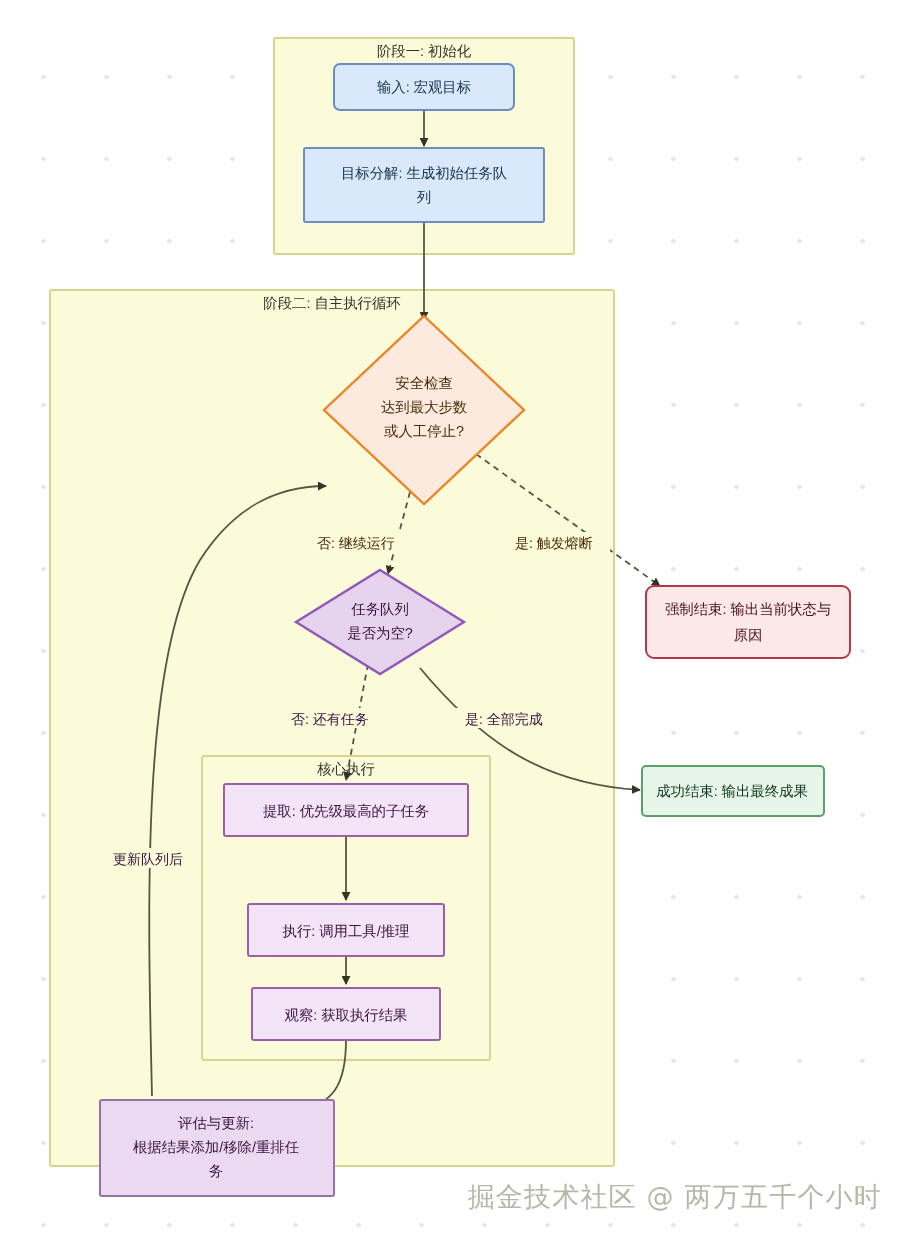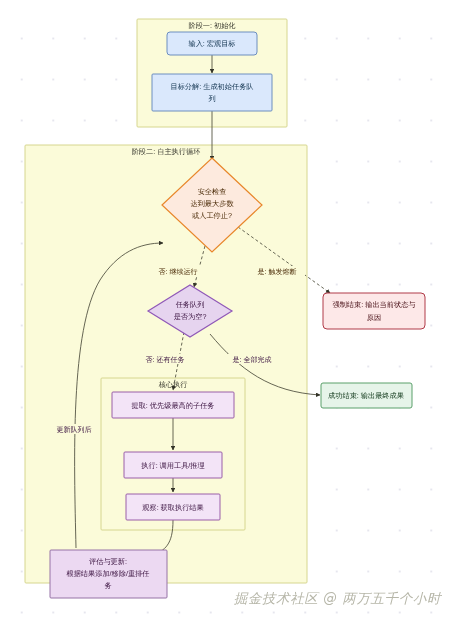--- a/index.html
+++ b/index.html
@@ -114,21 +114,20 @@
   }
   .watermark {
     position: absolute;
     right: 10px;
     bottom: 14px;
     font-size: 13.5px;
     color: #b6b6a8;
     letter-spacing: 0.6px;
     white-space: nowrap;
     font-family: "DejaVu Sans", "Liberation Sans", sans-serif;
-    font-style: italic;
   }
 </style>
 </head>
 <body>
 
 <div id="canvas"></div>
 
 <svg id="flow" viewBox="0 0 451 622" xmlns="http://www.w3.org/2000/svg">
 
   <defs>

